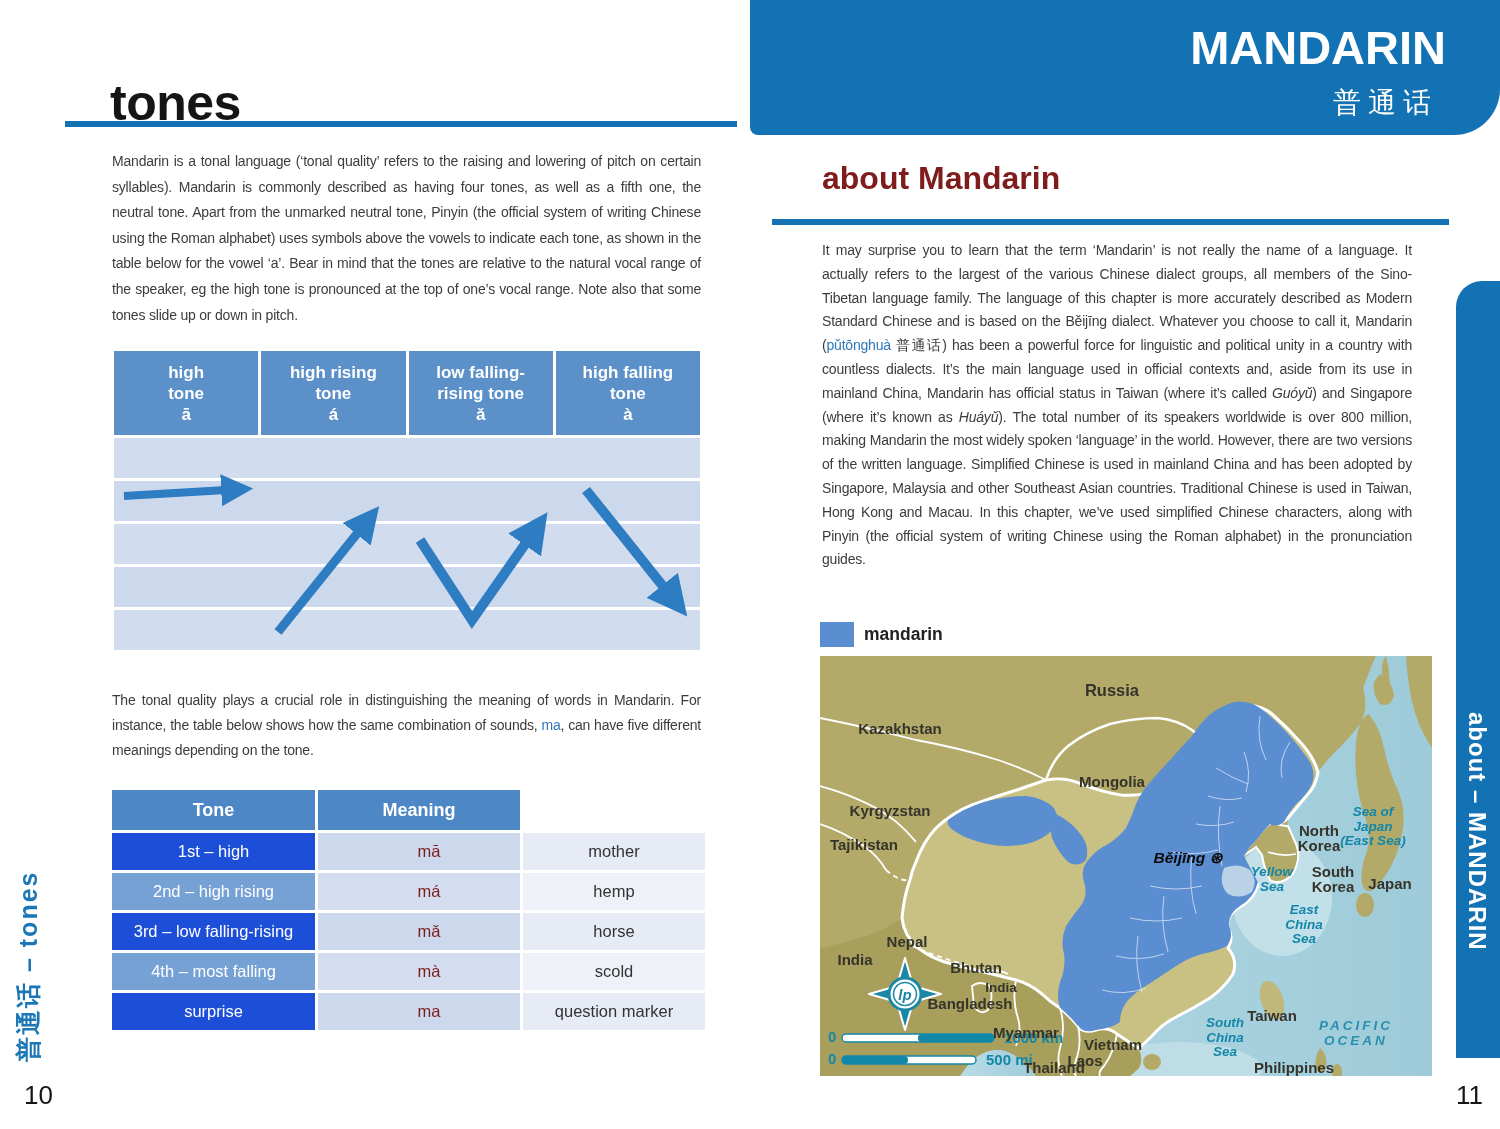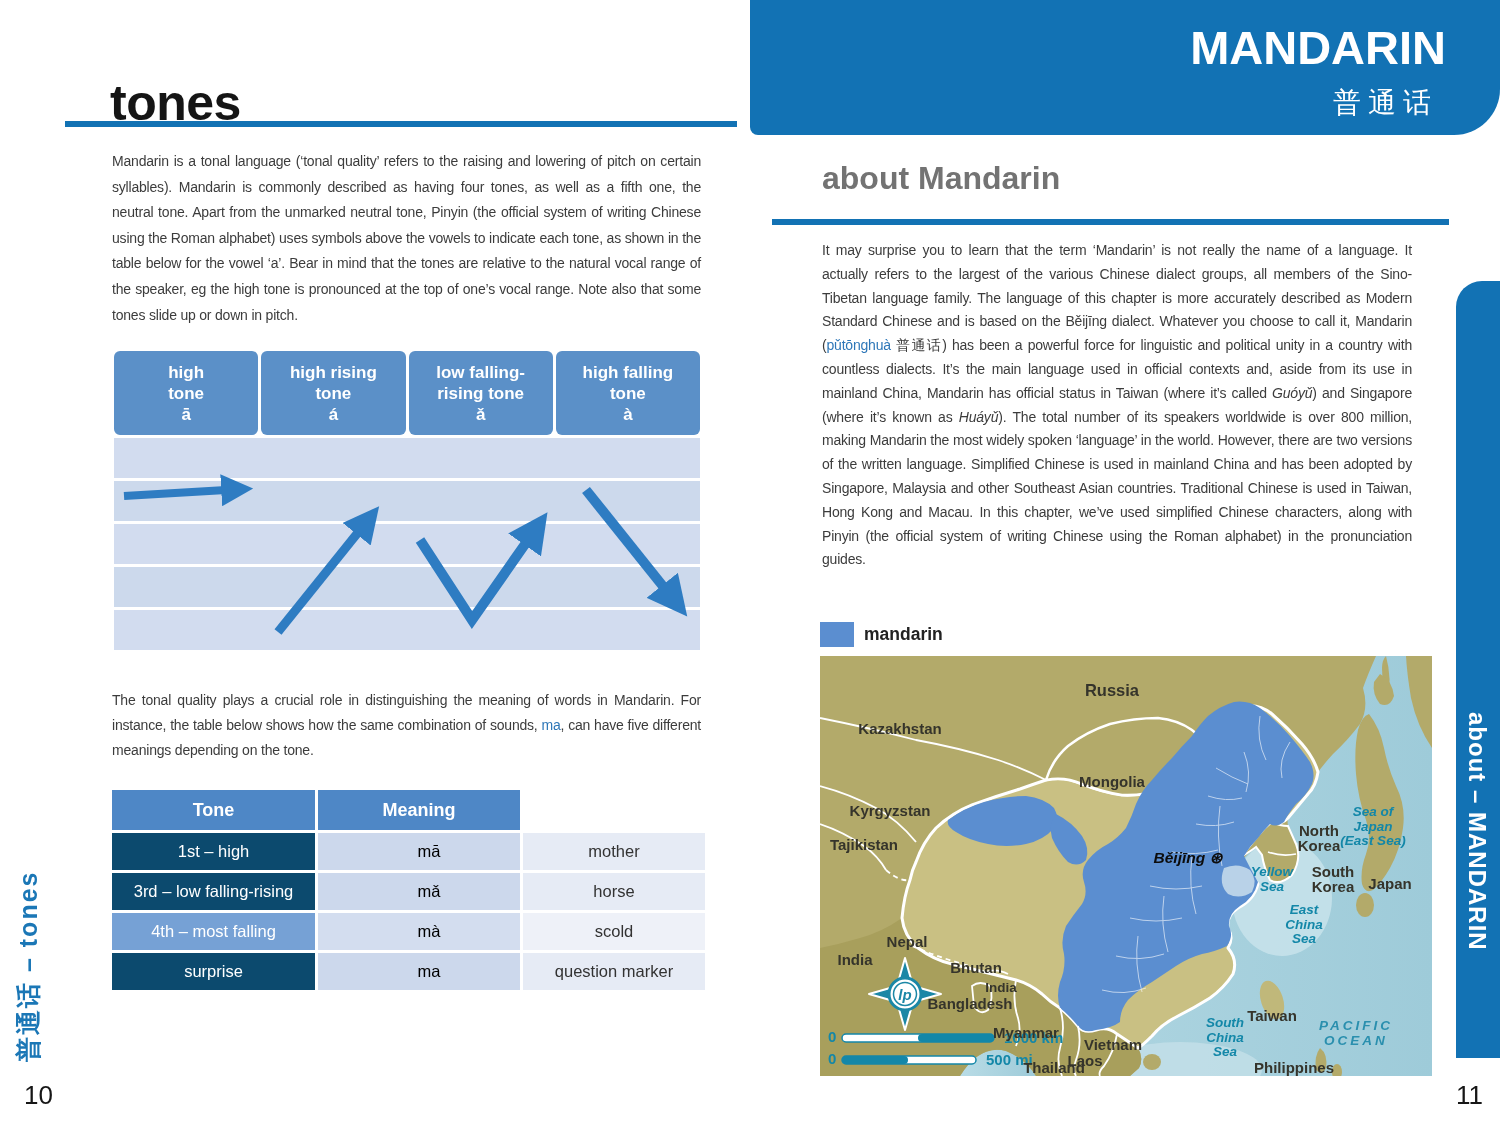--- a/index.html
+++ b/index.html
@@ -14,50 +14,50 @@
   #intro-p { left:112px; top:149px; width:589px; }
   #para2   { left:112px; top:688px; width:589px; line-height:25.2px;}
   .seg-n {}
   .seg-b { color:#2e77b8; }
   .seg-i { font-style:italic; }
 
   
   #tone-diagram { left:114px; top:351px; width:586px; }
   .td-head { display:grid; grid-template-columns:repeat(4,1fr); gap:3px; }
   .td-head-cell { height:84px; background:#5b90c8; color:#fff; font-weight:700; font-size:17px;
-                  line-height:21px; display:flex; flex-direction:column; align-items:center; justify-content:center; text-align:center;border-radius:6px;}
+                  line-height:21px; display:flex; flex-direction:column; align-items:center; justify-content:center; text-align:center;}
   .td-body { position:relative; margin-top:3px; }
   .td-row { height:40px; background:#ccd9ec; margin-bottom:3px; }
   .td-row:nth-child(odd){ background:#d2dcef; }
   #arrow-overlay { position:absolute; left:0; top:0; }
 
   
   #tone-table { left:112px; top:790px; width:593px; }
   .t2-grid { display:grid; grid-template-columns:203px 202px 182px; gap:3px; margin-bottom:3px;}
   .t2-h { height:40px; background:#4e87c6; color:#fff; font-weight:700; font-size:18px;
           display:flex; align-items:center; justify-content:center;}
   .t2-cell { height:37px; display:flex; align-items:center; justify-content:center; font-size:16.5px;}
-  .t2-c0 { background:#0c4a6e; color:#fff; }
-  .t2-c1 { background:#ccd8ec; color:#000000;padding-left:20px; }
+  .t2-c0 { background:#1d4ed8; color:#fff; }
+  .t2-c1 { background:#ccd8ec; color:#7f1d1d;padding-left:20px; }
   .t2-c2 { background:#e6ebf5; color:#333; }
   .t2-alt .t2-c0 { background:#76a1d5; }
   .t2-alt .t2-c1 { background:#d3ddef; }
   .t2-alt .t2-c2 { background:#eef1f8; }
 
   #left-vert { left:12px; top:1062px; transform:rotate(-90deg); transform-origin:0 0;
                white-space:nowrap; font-size:25px; font-weight:700; color:#1b77b6; letter-spacing:2px;}
   .pagenum { font-size:26px; color:#161616; }
   #pagenum-10 { left:24px; top:1080px; }
   #pagenum-11 { left:1456px; top:1080px; }
 
   
   #banner { left:750px; top:0; width:750px; height:135px; background:#1272b4; border-radius:0 0 46px 8px; }
   #banner-title { right:54px; top:20px; font-size:47px; font-weight:700; color:#fff; position:absolute;}
   #banner-sub   { right:62px; top:84px; font-size:28px; color:#fff; letter-spacing:7px; position:absolute;}
-  #about-title { left:822px; top:160px; font-size:32px; font-weight:700; color:#737373;}
+  #about-title { left:822px; top:160px; font-size:32px; font-weight:700; color:#7f1d1d;}
   #rule-right  { left:772px; top:219px; width:677px; height:6px; background:#1272b4; }
   #about-p { left:822px; top:239px; width:590px; line-height:23.8px; }
 
   #legend { left:820px; top:620px; }
   #legend-swatch { position:absolute; left:0; top:2px; width:34px; height:25px; background:#5b8ed0; }
   #legend-label  { position:absolute; left:44px; top:4px; font-size:17.5px; font-weight:700; color:#222; white-space:nowrap;}
 
   #map-wrap { left:820px; top:656px; width:612px; height:420px; }
 
   #right-tab { left:1456px; top:281px; width:44px; height:777px; background:#1272b4; border-radius:26px 0 0 0; }
@@ -129,20 +129,25 @@
 <div class="abs" id="tone-table">
   <div class="t2-grid">
     <div class="t2-h">Tone</div>
     <div class="t2-h">Meaning</div>
   </div>
   <div id="t2-rows">
       <div class="t2-grid">
         <div class="t2-cell t2-c0">1st – high</div>
         <div class="t2-cell t2-c1">mā</div>
         <div class="t2-cell t2-c2">mother</div>
+      </div>
+      <div class="t2-grid t2-alt">
+        <div class="t2-cell t2-c0">2nd – high rising</div>
+        <div class="t2-cell t2-c1">má</div>
+        <div class="t2-cell t2-c2">hemp</div>
       </div>
       <div class="t2-grid">
         <div class="t2-cell t2-c0">3rd – low falling-rising</div>
         <div class="t2-cell t2-c1">mǎ</div>
         <div class="t2-cell t2-c2">horse</div>
       </div>
       <div class="t2-grid t2-alt">
         <div class="t2-cell t2-c0">4th – most falling</div>
         <div class="t2-cell t2-c1">mà</div>
         <div class="t2-cell t2-c2">scold</div>

